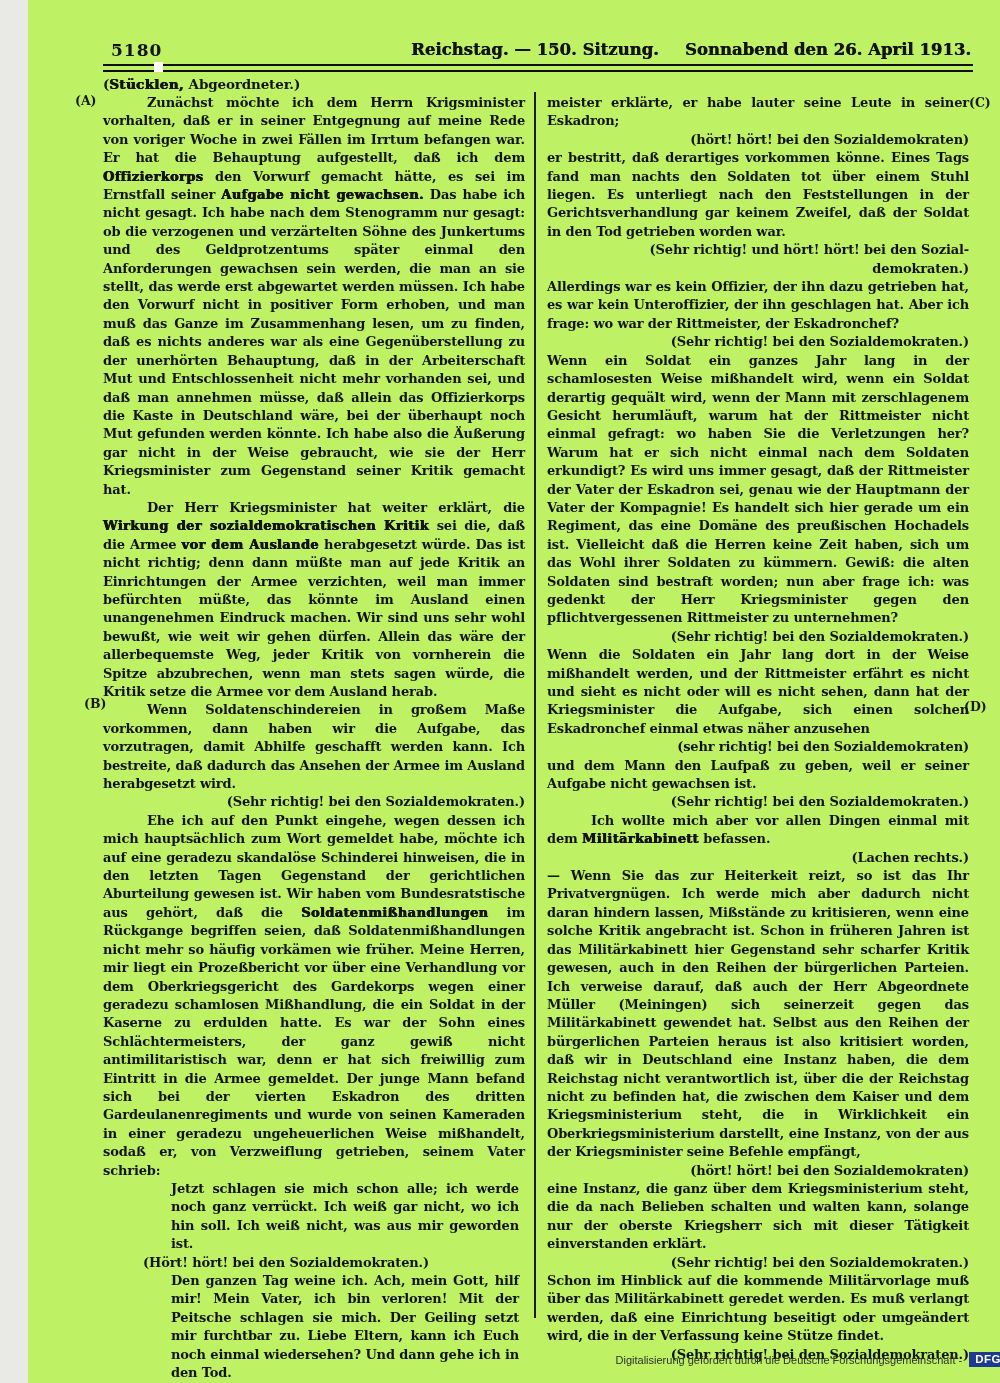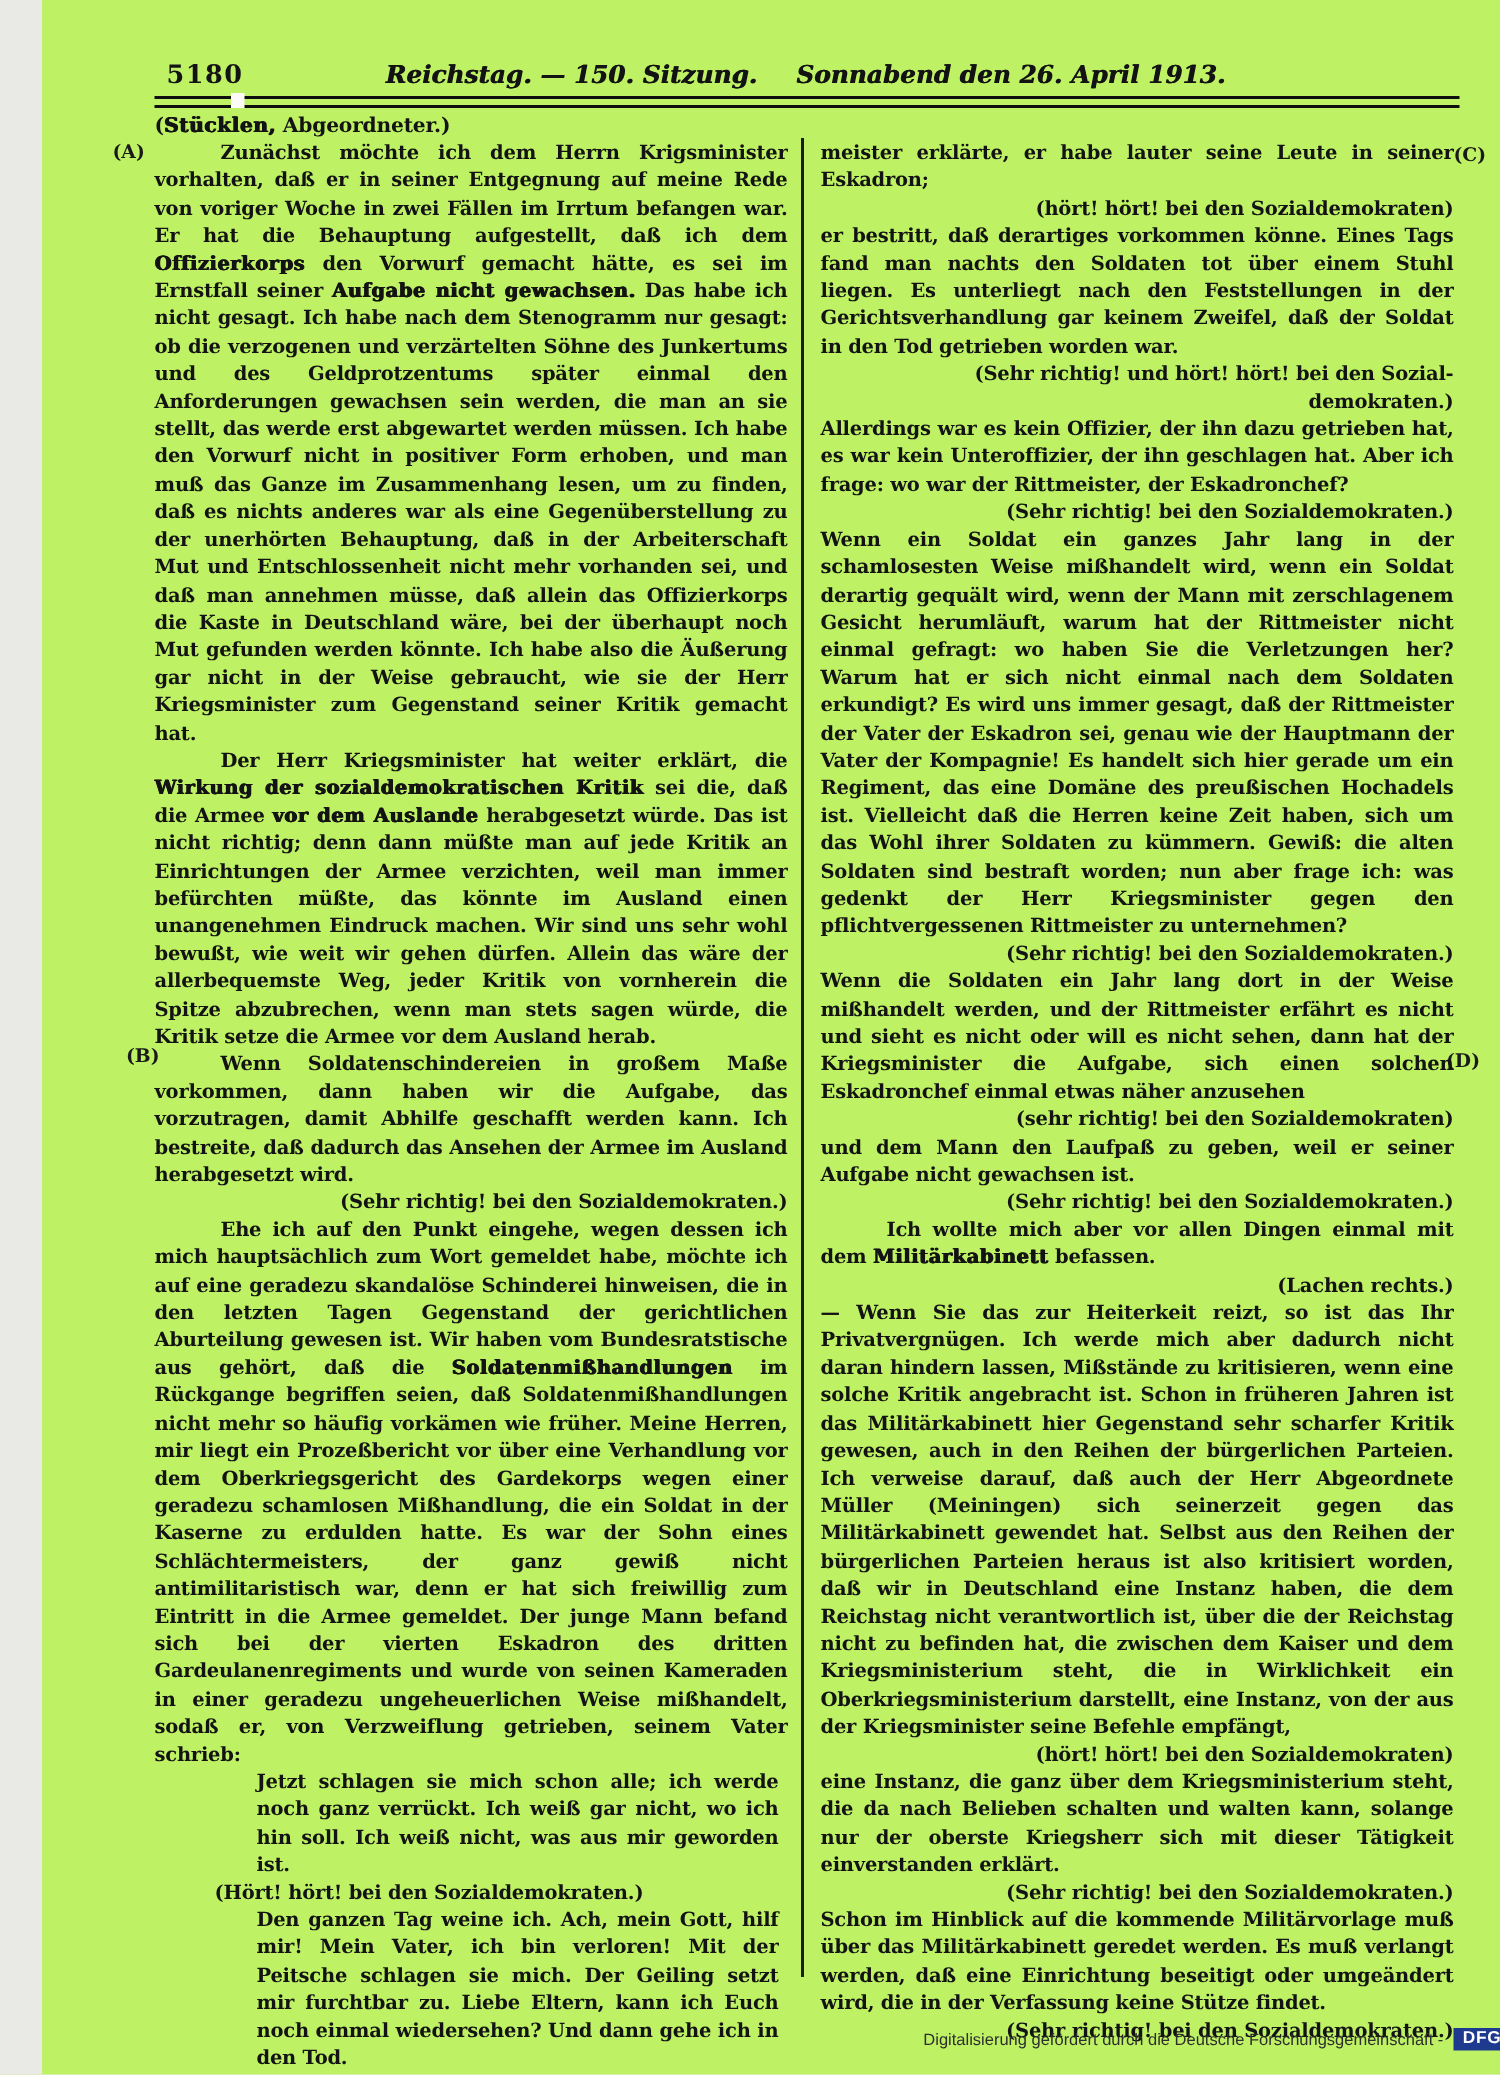--- a/index.html
+++ b/index.html
@@ -1,22 +1,22 @@
 <!DOCTYPE html>
 <html lang="de"><head>
 <meta charset="utf-8">
 <style>
   html,body{margin:0;padding:0;width:1000px;height:1383px;overflow:hidden;background:#e9e9e6;}
   .page{position:relative;width:1000px;height:1383px;background:#bef264;color:#131313;
         font-family:"DejaVu Serif","Liberation Serif",serif;margin-left:28px;}
   
   .pagenum{position:absolute;left:83px;top:40px;font-size:17px;font-weight:700;letter-spacing:1px;}
-  .headline{position:absolute;left:75px;top:40px;width:868px;text-align:center;font-size:16.5px;
+  .headline{position:absolute;left:75px;top:40px;width:868px;text-align:right;font-size:16.5px;
             font-weight:700;white-space:nowrap;
-            text-shadow:.4px 0 0 currentColor;font-style:italic;}
+            text-shadow:.4px 0 0 currentColor;}
   .headline .gap{display:inline-block;width:26px;}
   .double-rule{position:absolute;left:75px;top:64px;width:870px;height:4px;
                border-top:2px solid #0e0e0e;border-bottom:2px solid #0e0e0e;}
   .rule-break{position:absolute;left:126px;top:62px;width:9px;height:10px;background:#fcfbf7;}
   
   .mark{position:absolute;font-size:12.5px;font-weight:700;color:#191919;}
   .mark-a{left:47px;top:93px;}
   .mark-b{left:56px;top:696px;}
   .mark-c{left:941px;top:95px;}
   .mark-d{left:936px;top:699px;}

